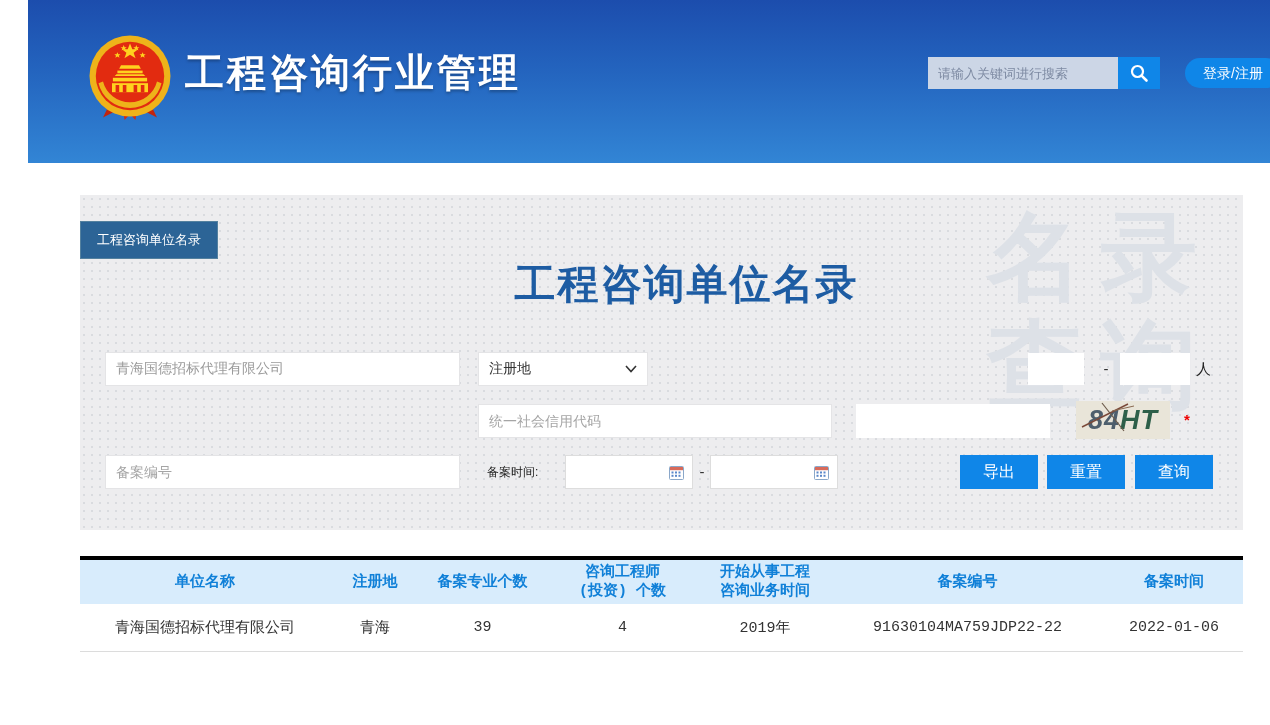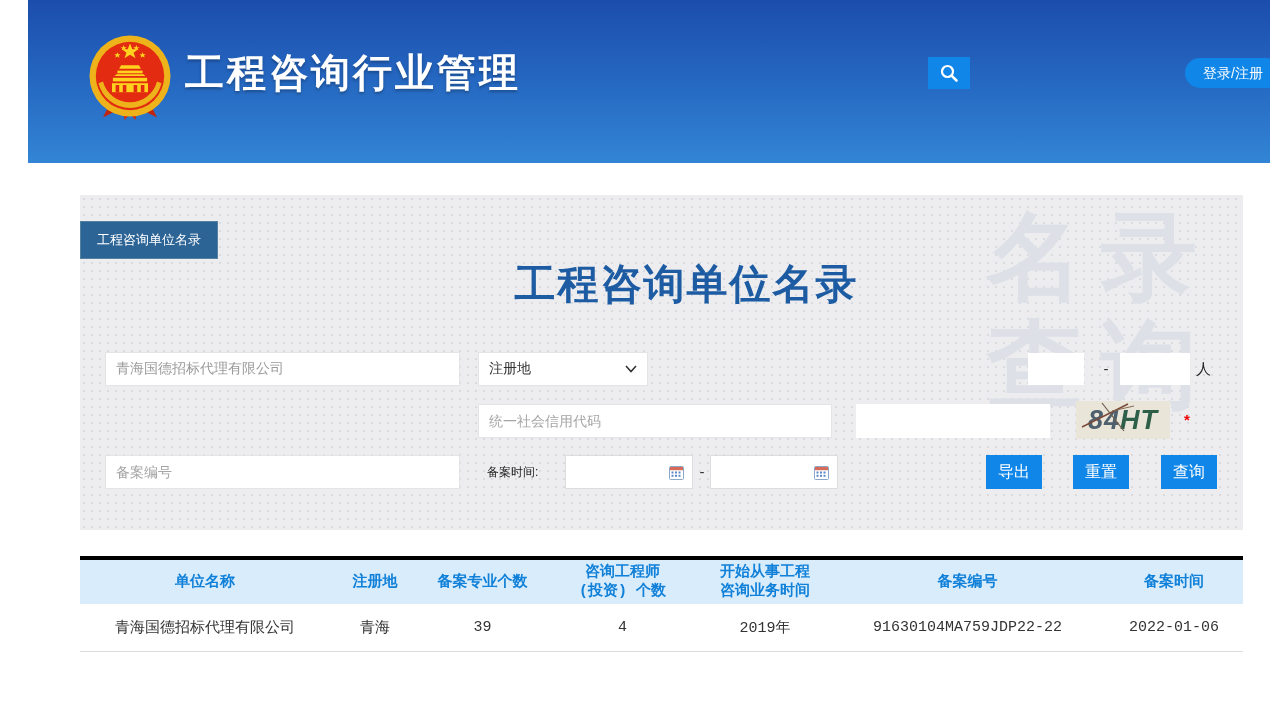--- a/index.html
+++ b/index.html
@@ -50,22 +50,22 @@
   .date-box { position:absolute; z-index:2; height:34px; background:#fff;
     border:1px solid #ddd; display:flex; align-items:center; justify-content:flex-end;
     padding:0 8px; cursor:pointer; }
   .captcha-box { position:absolute; z-index:2; background:#e9e5d9; overflow:hidden;
     display:flex; align-items:center; justify-content:center; cursor:pointer;
     font-weight:700; font-size:27px; font-style:italic; letter-spacing:1px; }
   .captcha-left { color:#4e5f6d; }
   .captcha-right { color:#2d5f49; }
   .captcha-lines { position:absolute; left:0; top:0; }
   .req-star { position:absolute; z-index:2; color:#e00; font-size:15px; font-weight:700; }
-  .act-btn { position:absolute; z-index:2; width:56px; height:34px; border:0;
-    background:#0f86e8; color:#fff; font-size:16px; cursor:pointer; font-family:Liberation Mono, monospace;margin-left:26px; }
+  .act-btn { position:absolute; z-index:2; width:78px; height:34px; border:0;
+    background:#0f86e8; color:#fff; font-size:16px; cursor:pointer; font-family:Liberation Mono, monospace; }
 
   
   .result-table { position:absolute; left:80px; top:556px; width:1163px;
     border-collapse:collapse; table-layout:fixed; border-top:4px solid #000000;font-family:Liberation Mono, monospace; }
   .result-table th { background:#d8ecfc; color:#1080d8; font-size:15px; font-weight:700;
     height:46px; text-align:center; vertical-align:middle; white-space:pre-line;
     line-height:19px; }
   .result-table td { background:#fff; color:#333; font-size:15px; height:47px;
     text-align:center; vertical-align:middle; border-bottom:1px solid #dcdcdc; }
 </style>
@@ -97,20 +97,21 @@
         <rect x="34" y="60" width="4" height="8"></rect>
         <rect x="42" y="60" width="4" height="8"></rect>
         <rect x="54" y="60" width="4" height="8"></rect>
         <rect x="62" y="60" width="4" height="8"></rect>
       </g>
       <path d="M15,58 A36,36 0 0 0 85,58 L80,56 A31,31 0 0 1 20,56 Z" fill="#eeb31a"></path>
     </svg>
     <div class="site-title">工程咨询行业管理</div>
 
     <div class="search-wrap">
+      <input class="search-input" placeholder="请输入关键词进行搜索" style="">
       <button class="search-btn">
         <svg width="20" height="20" viewBox="0 0 20 20">
           <circle cx="8.5" cy="8.5" r="5.5" fill="none" stroke="#fff" stroke-width="2.2"></circle>
           <line x1="12.8" y1="12.8" x2="17.5" y2="17.5" stroke="#fff" stroke-width="2.6" stroke-linecap="round"></line>
         </svg>
       </button>
     </div>
     <button class="login-btn">登录/注册</button>
   </div>
 

